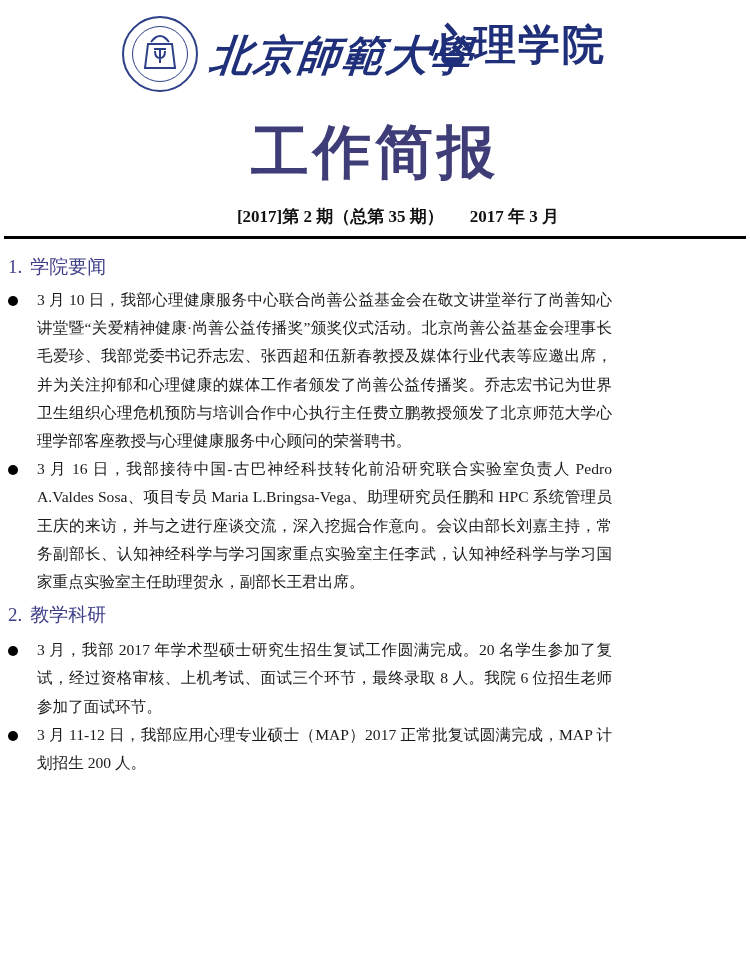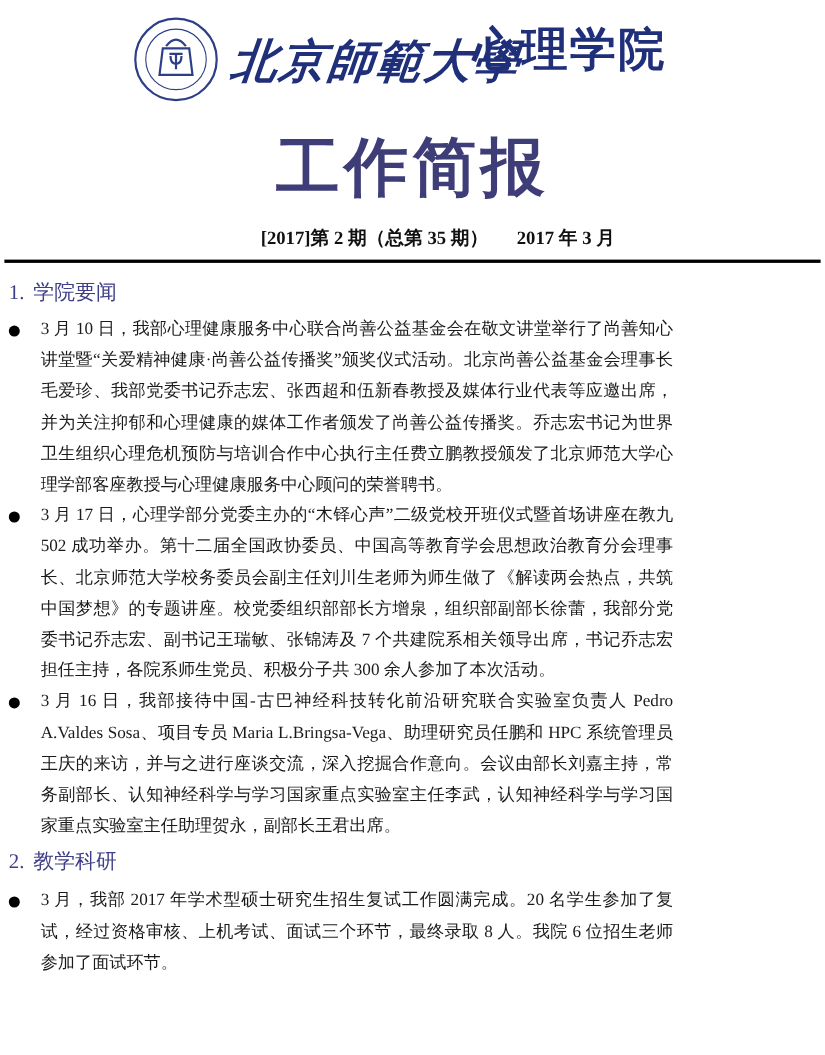--- a/index.html
+++ b/index.html
@@ -49,27 +49,27 @@
 
   <div class="section-title">
     <span class="num">1.</span><span>学院要闻</span>
   </div>
   <div class="item" style="margin-top:4px;">
     <span class="bullet"></span>
     <p>3 月 10 日，我部心理健康服务中心联合尚善公益基金会在敬文讲堂举行了尚善知心讲堂暨“关爱精神健康·尚善公益传播奖”颁奖仪式活动。北京尚善公益基金会理事长毛爱珍、我部党委书记乔志宏、张西超和伍新春教授及媒体行业代表等应邀出席，并为关注抑郁和心理健康的媒体工作者颁发了尚善公益传播奖。乔志宏书记为世界卫生组织心理危机预防与培训合作中心执行主任费立鹏教授颁发了北京师范大学心理学部客座教授与心理健康服务中心顾问的荣誉聘书。</p>
   </div>
   <div class="item">
     <span class="bullet"></span>
-    <p>3 月 17 日，心理学部分党委主办的“木铎心声”二级党校开班仪式暨首场讲座在教九 502 成功举办。第十二届全国政协委员、中国高等教育学会思想政治教育分会理事长、北京师范大学校务委员会副主任刘川生老师为师生做了《解读两会热点，共筑中国梦想》的专题讲座。校党委组织部部长方增泉，组织部副部长徐蕾，我部分党委书记乔志宏、副书记王瑞敏、张锦涛及 7 个共建院系相关领导出席，书记乔志宏担任主持，各院系师生党员、积极分子共 300 余人参加了本次活动。</p>
-  </div>
-  <div class="item">
-    <span class="bullet"></span>
     <p>3 月 16 日，我部接待中国-古巴神经科技转化前沿研究联合实验室负责人 Pedro A.Valdes Sosa、项目专员 Maria L.Bringsa-Vega、助理研究员任鹏和 HPC 系统管理员王庆的来访，并与之进行座谈交流，深入挖掘合作意向。会议由部长刘嘉主持，常务副部长、认知神经科学与学习国家重点实验室主任李武，认知神经科学与学习国家重点实验室主任助理贺永，副部长王君出席。</p>
   </div>
 
   <div class="section-title" style="margin-top:2px;">
     <span class="num">2.</span><span>教学科研</span>
   </div>
   <div class="item" style="margin-top:6px;">
     <span class="bullet"></span>
     <p>3 月，我部 2017 年学术型硕士研究生招生复试工作圆满完成。20 名学生参加了复试，经过资格审核、上机考试、面试三个环节，最终录取 8 人。我院 6 位招生老师参加了面试环节。</p>
   </div>
+  <div class="item">
+    <span class="bullet"></span>
+    <p>3 月 11-12 日，我部应用心理专业硕士（MAP）2017 正常批复试圆满完成，MAP 计划招生 200 人。</p>
+  </div>
 </div>
 
 </body></html>

